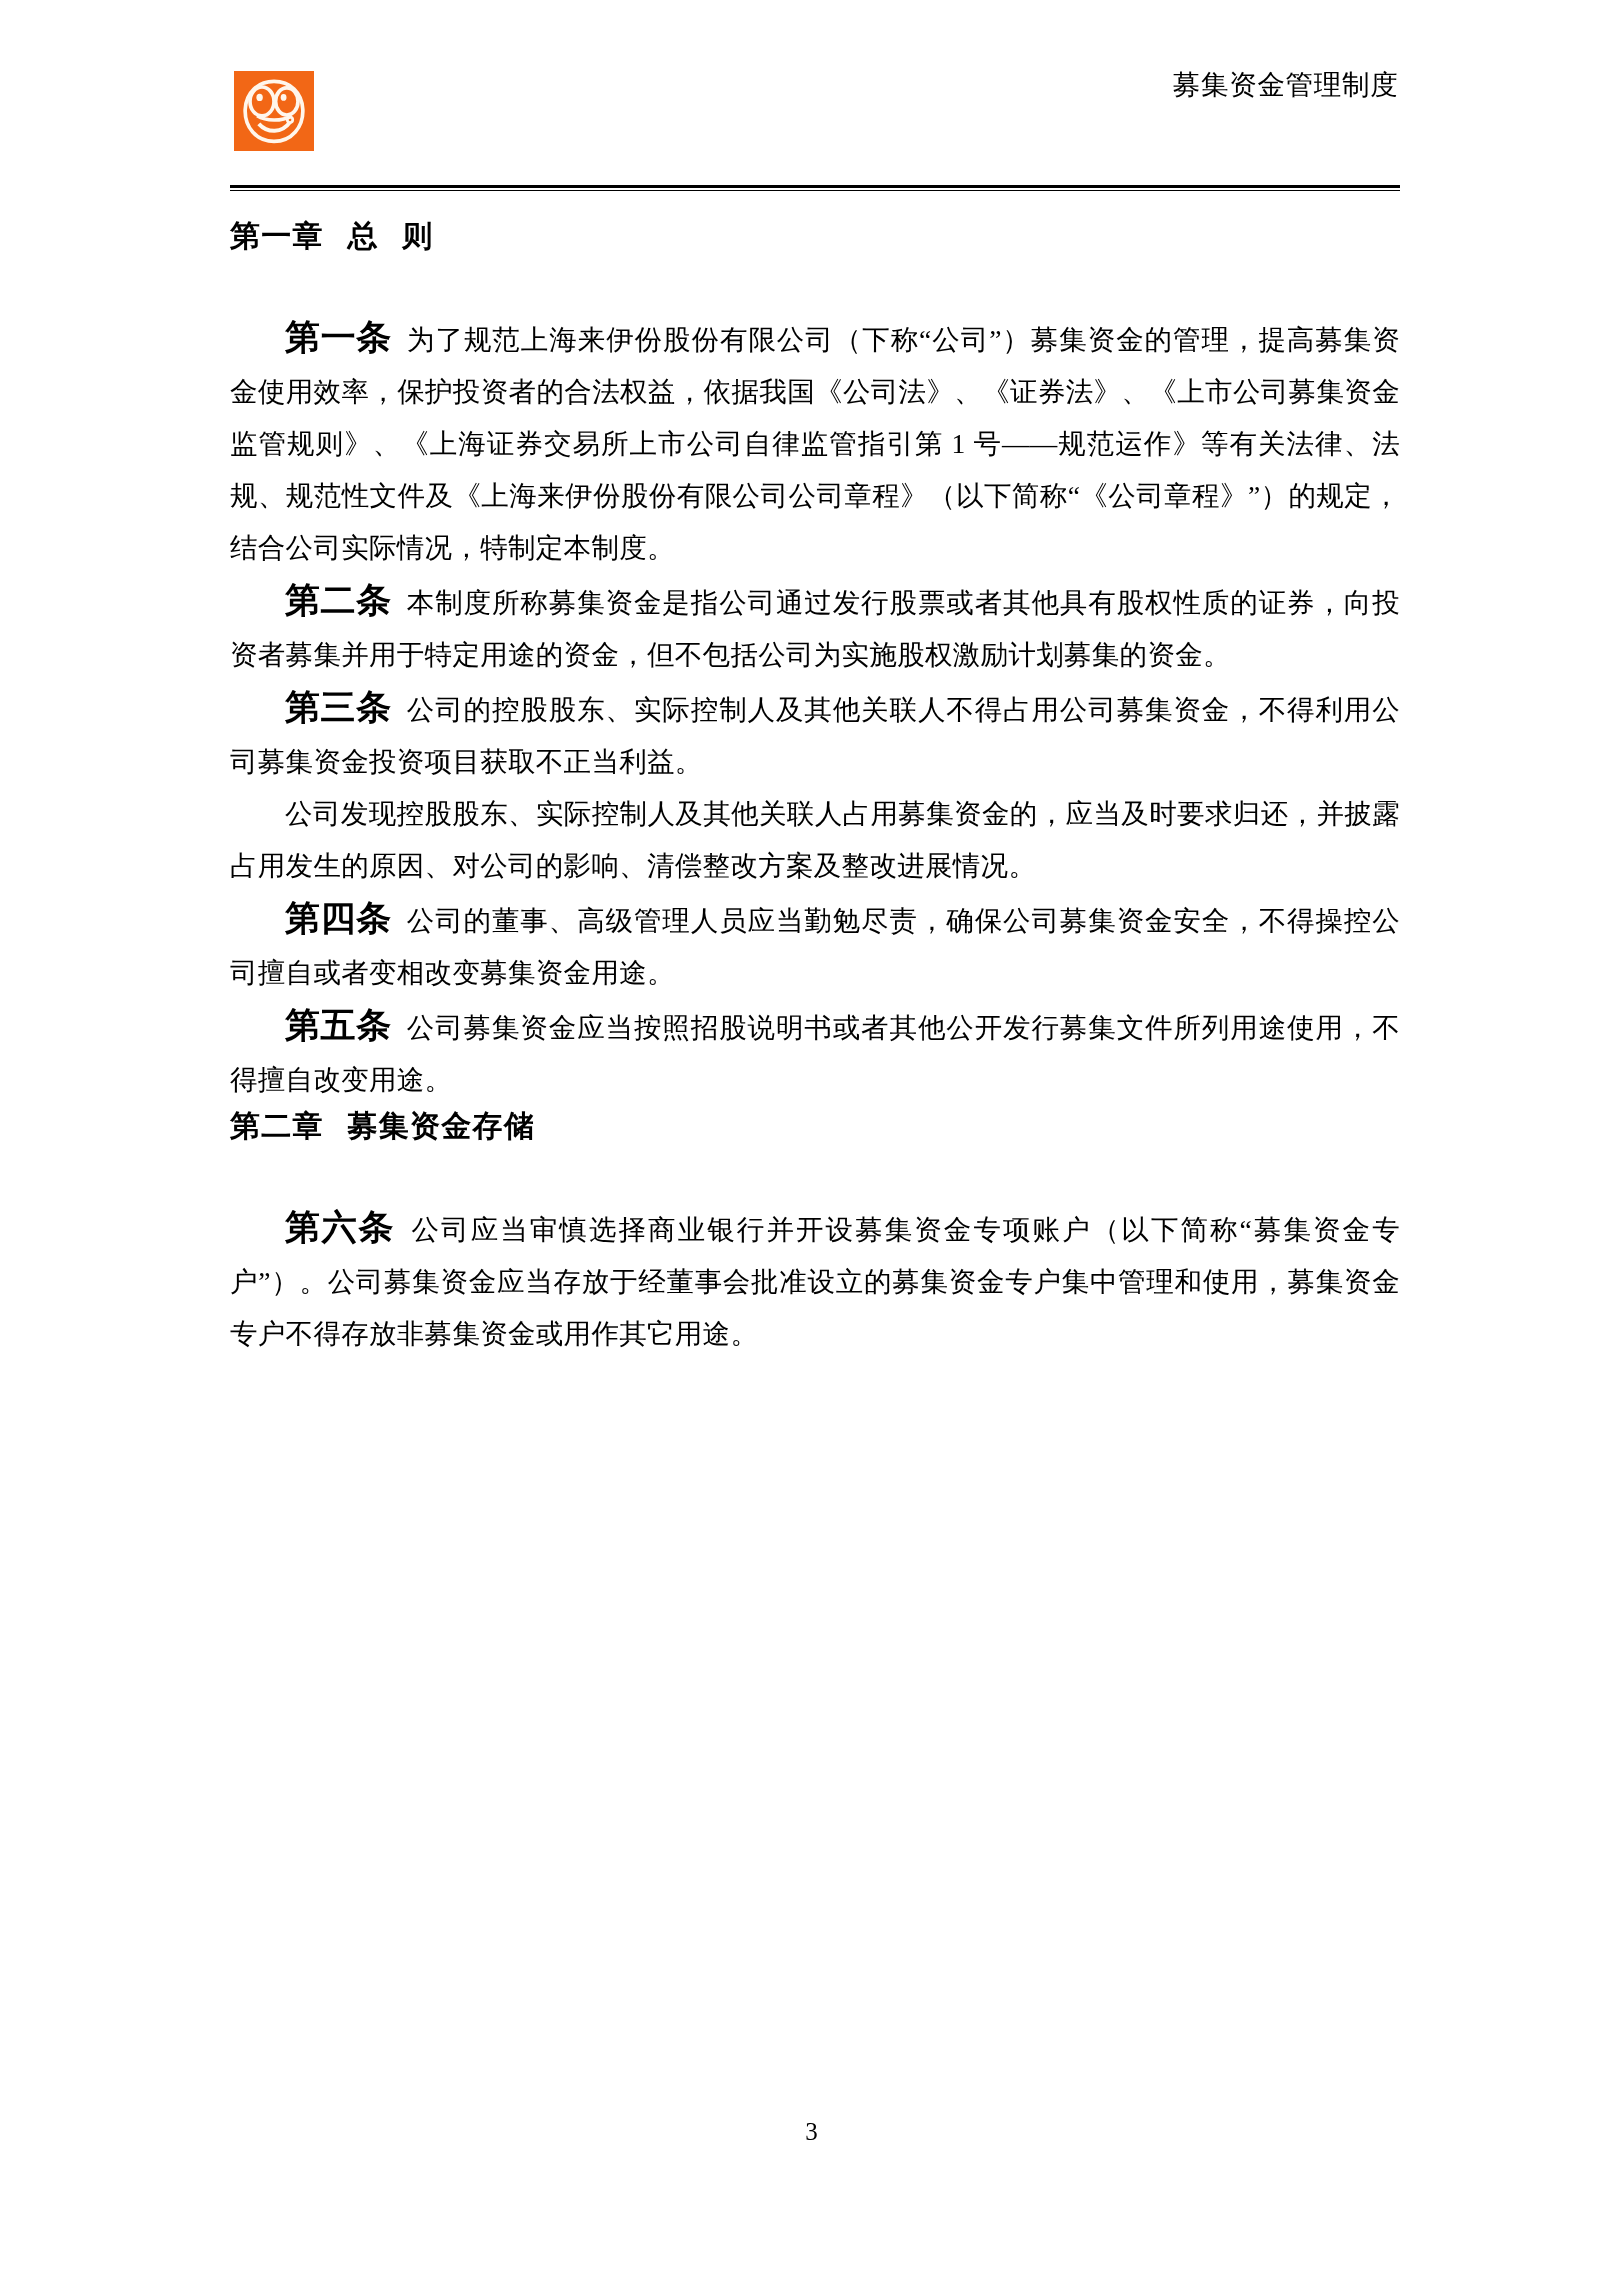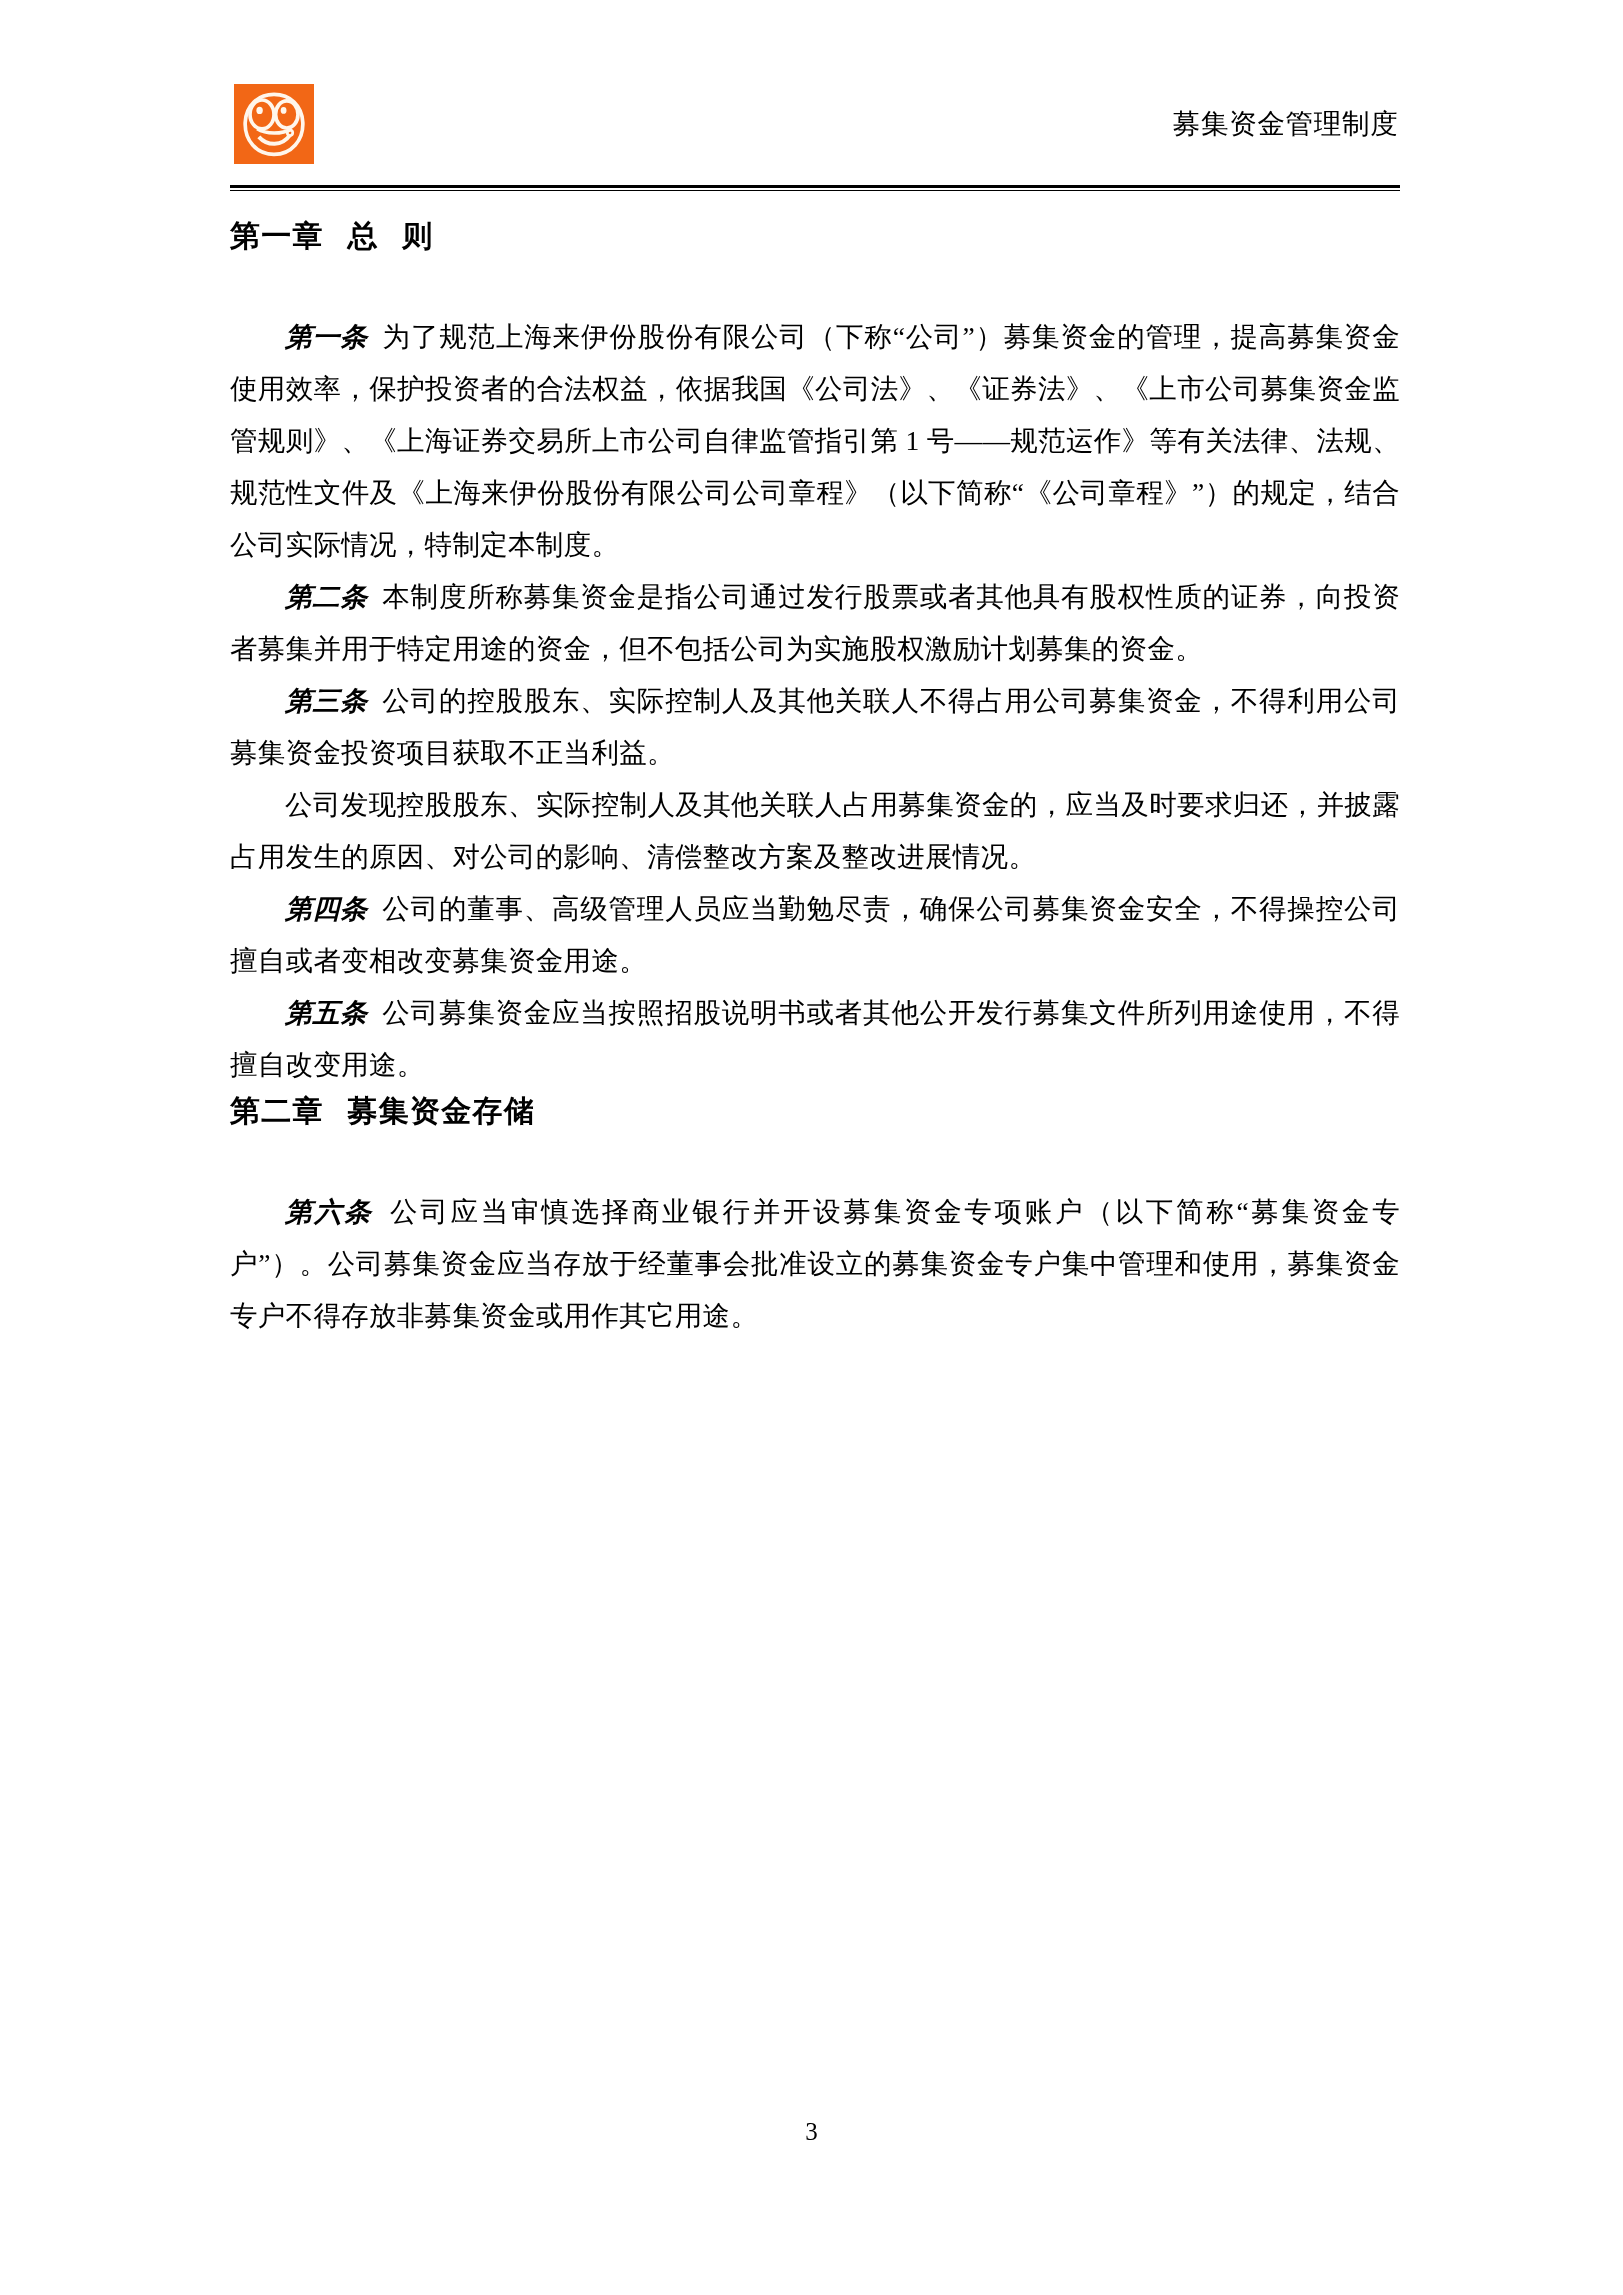--- a/index.html
+++ b/index.html
@@ -25,21 +25,21 @@
     position: absolute;
     left: 230px;
     top: 71px;
     width: 1171px;
     height: 118px;
     box-sizing: border-box;
   }
   .header-inner {
     position: relative;
     display: flex;
-    align-items: center;
+    align-items: flex-start;
     justify-content: space-between;
     height: 105px;
   }
   .logo {
     width: 80px;
     height: 80px;
     background: #F26716;
     position: relative;
     flex: 0 0 auto;
     margin-left: 3.9px;
@@ -97,23 +97,22 @@
     text-align: justify;
     text-justify: inter-ideograph;
     letter-spacing: 0.3px;
     word-break: break-all;
   }
   p.first-after-title { margin-top: 54px; }
 
   .term {
     font-family: "DejaVu Sans", "Liberation Sans", sans-serif;
     font-weight: bold;
-    font-size: 27px;
+    font-size: 35px;
     letter-spacing: 0px;
-    font-style: italic;
   }
   .term-gap { display: inline-block; width: 14.4px; }
 
   
   .page-number {
     position: absolute;
     left: 0;
     top: 2118px;
     width: 1623px;
     text-align: center;

